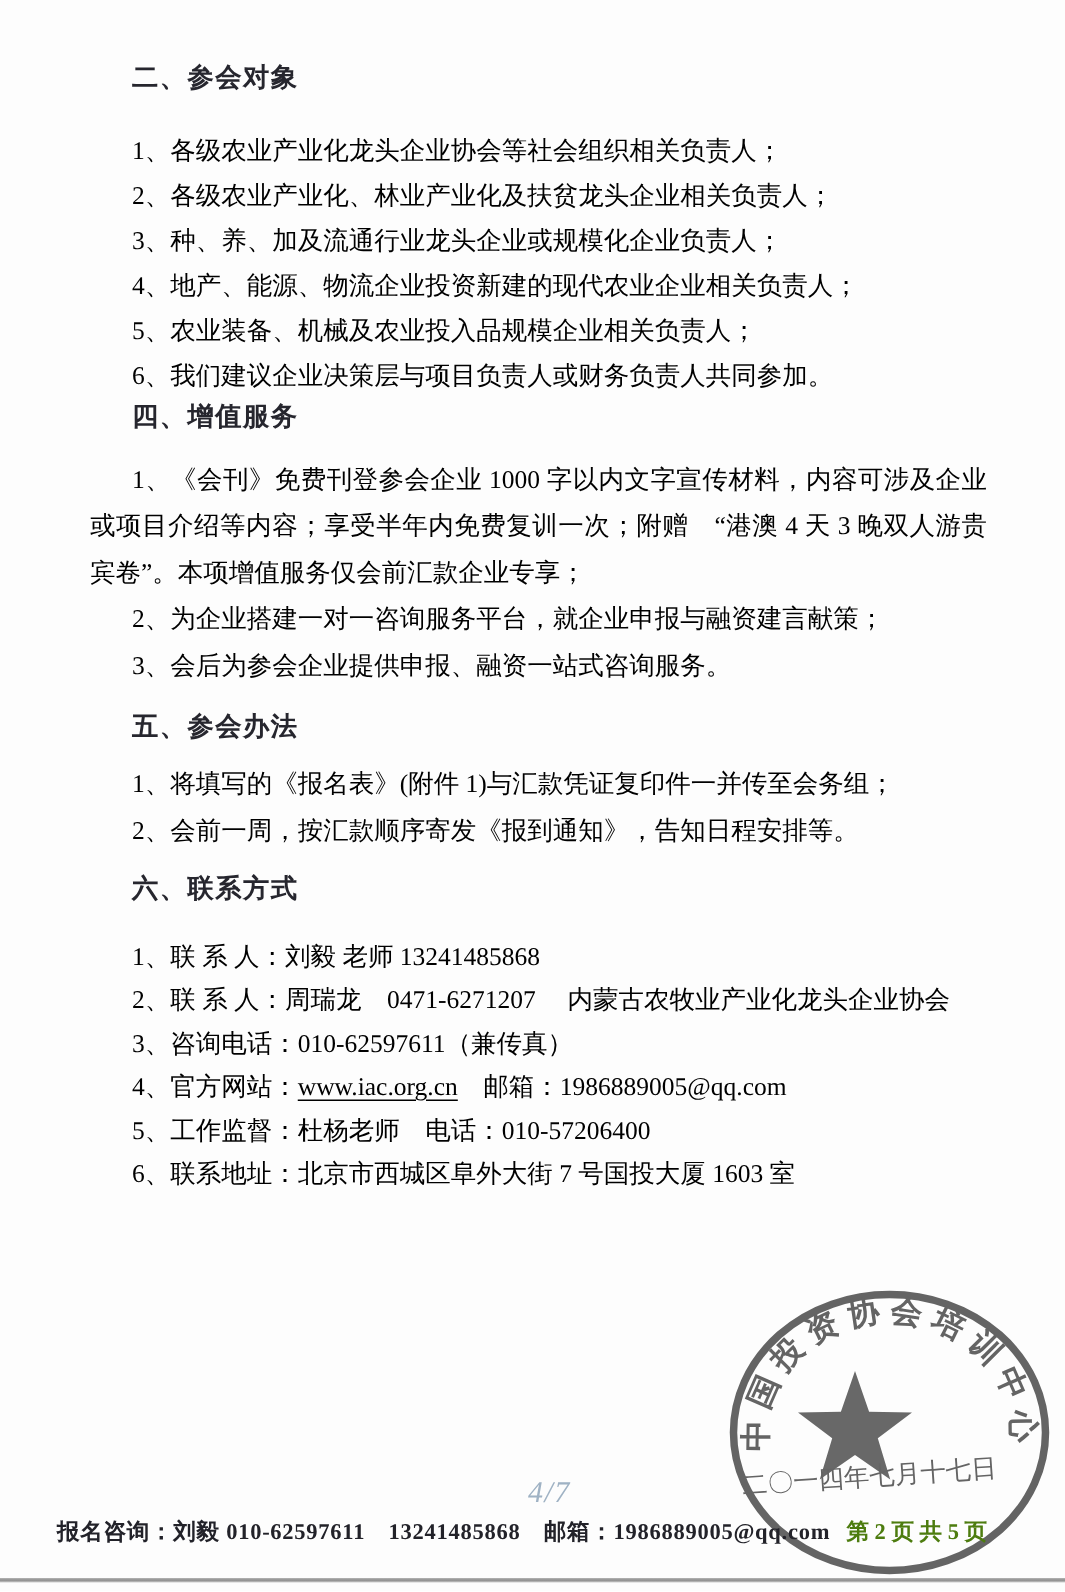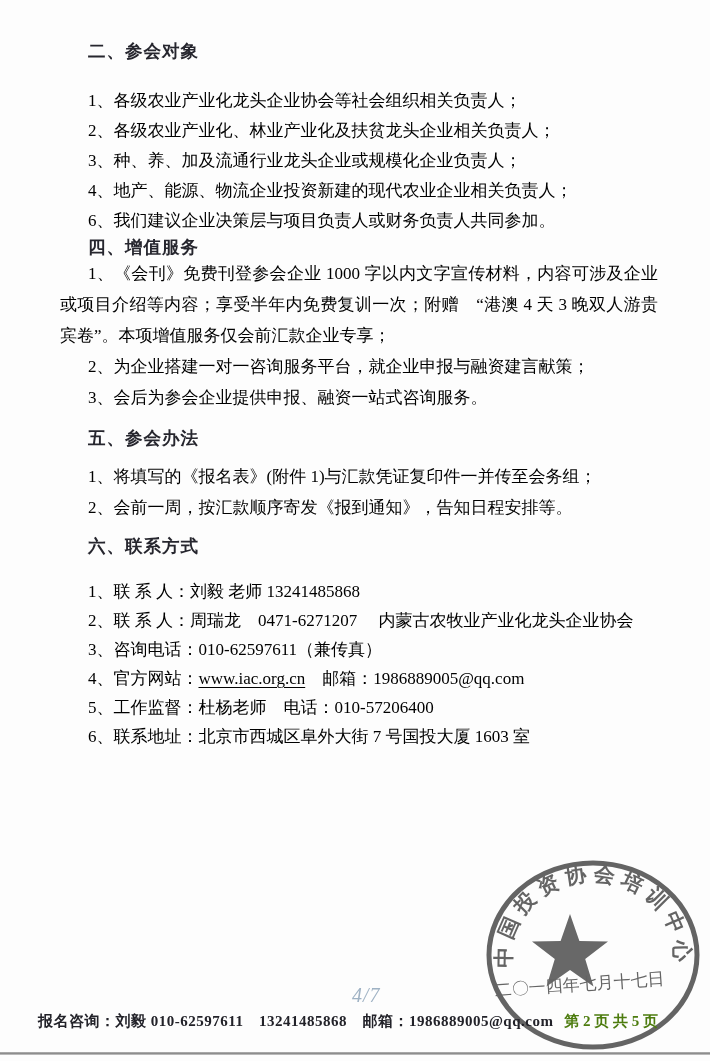--- a/index.html
+++ b/index.html
@@ -25,21 +25,21 @@
     font-family: "Liberation Sans", "DejaVu Sans", sans-serif;
     font-weight: 700;
     font-size: 17.5px;
     line-height: 22px;
     letter-spacing: 1px;
     color: #26262e;
     text-indent: 28px;
   }
   .h1 { margin: 0 0 24px 0; }
   .h2 { margin: 16px 0 12px 0; }
-  .h3 { margin: 0 0 0 0; }
+  .h3 { margin: 0 0 16px 0; }
   .h4 { margin: 14px 0 12px 0; }
   .h5 { margin: 12px 0 20px 0; }
   p.item, p.para, p.contact {
     font-size: 17px;
     text-indent: 28px;
     text-align: justify;
     color: #000000;
   }
   p.item { line-height: 30px; }
   .sec4 p.item, .sec5 p.item { line-height: 31px; }
@@ -101,20 +101,21 @@
 
 <div class="page">
   <div class="content">
 
     <div class="sec sec2">
       <h3 class="sec-heading h1">二、参会对象</h3>
       <p class="item one-line">1、各级农业产业化龙头企业协会等社会组织相关负责人；</p>
       <p class="item one-line">2、各级农业产业化、林业产业化及扶贫龙头企业相关负责人；</p>
       <p class="item one-line">3、种、养、加及流通行业龙头企业或规模化企业负责人；</p>
       <p class="item one-line">4、地产、能源、物流企业投资新建的现代农业企业相关负责人；</p>
+      <p class="item one-line">5、农业装备、机械及农业投入品规模企业相关负责人；</p>
       <p class="item one-line">6、我们建议企业决策层与项目负责人或财务负责人共同参加。</p>
     </div>
 
 
     <div class="sec sec4">
       <h3 class="sec-heading h3">四、增值服务</h3>
       <p class="item">1、《会刊》免费刊登参会企业 1000 字以内文字宣传材料，内容可涉及企业或项目介绍等内容；享受半年内免费复训一次；附赠　“港澳 4 天 3 晚双人游贵宾卷”。本项增值服务仅会前汇款企业专享；</p>
       <p class="item one-line">2、为企业搭建一对一咨询服务平台，就企业申报与融资建言献策；</p>
       <p class="item one-line">3、会后为参会企业提供申报、融资一站式咨询服务。</p>
     </div>

